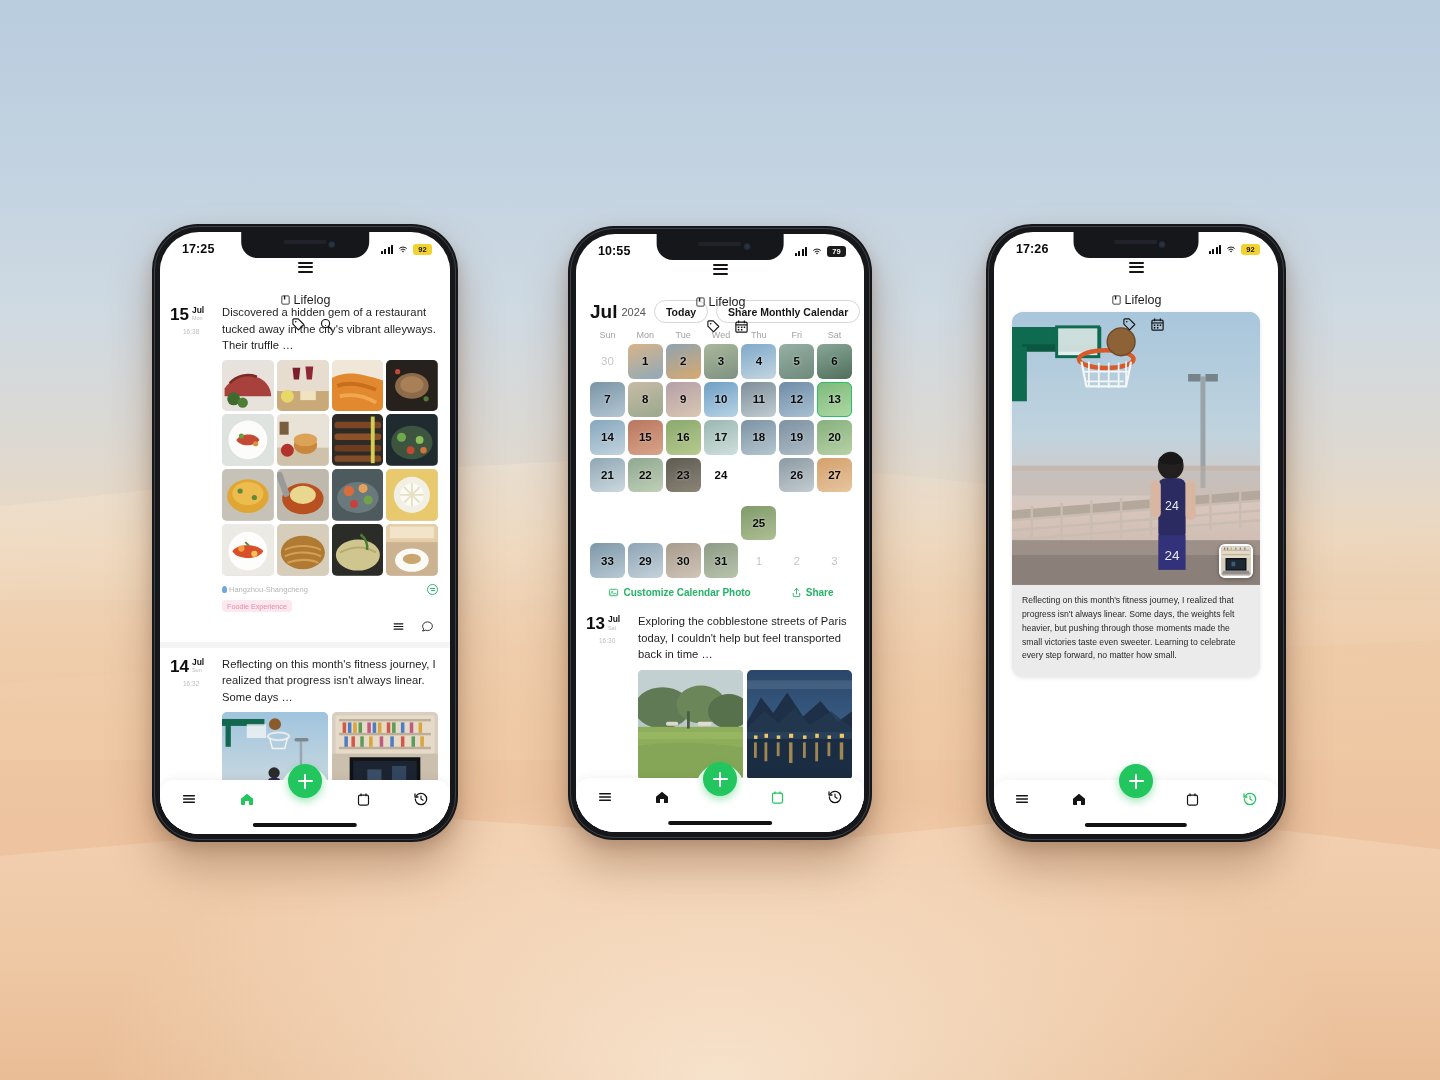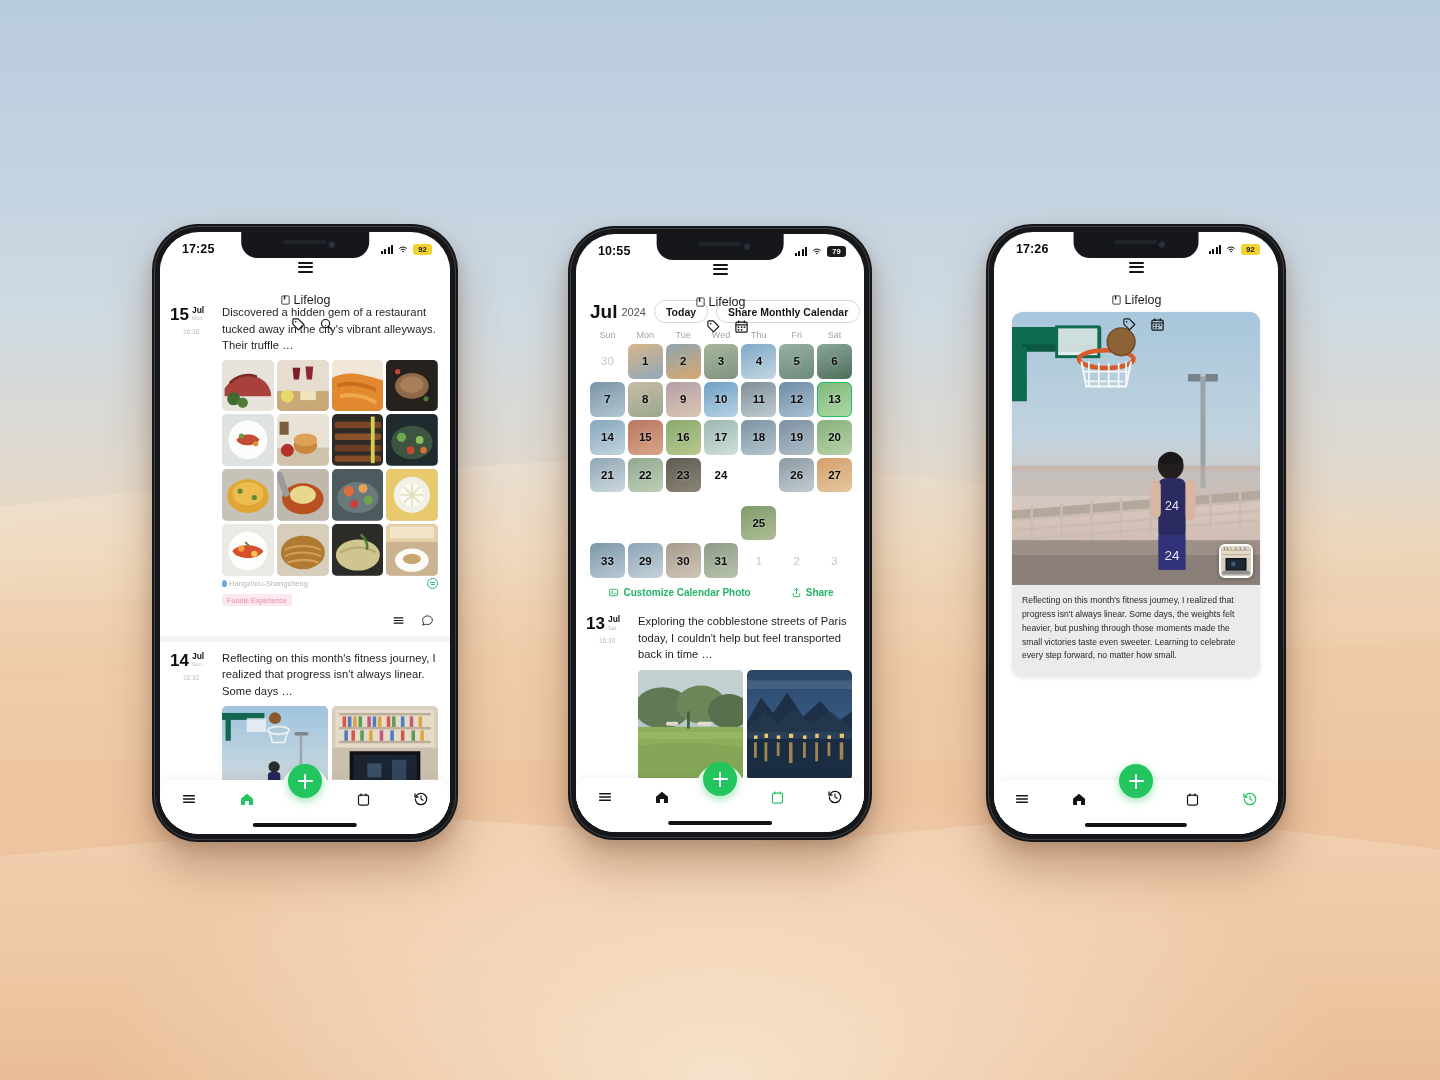--- a/index.html
+++ b/index.html
@@ -77,21 +77,21 @@
   .d-mon{font-size:8.5px;font-weight:700;color:#141414;line-height:1.1;}
   .d-dow{font-size:5.5px;color:#b9b9b9;line-height:1;margin-top:1px;}
   .d-time{font-size:6.5px;color:#bdbdbd;margin-top:5px;margin-left:13px;}
   .body{flex:1;min-width:0;}
   .snippet{font-size:11.2px;line-height:1.48;color:#1d1d1d;letter-spacing:.05px;}
   .grid4{display:grid;grid-template-columns:repeat(4,1fr);gap:3px;margin-top:6px;}
   .grid2{display:grid;grid-template-columns:repeat(2,1fr);gap:4px;margin-top:7px;}
   .ph{border-radius:5px;overflow:hidden;position:relative;background:#ddd;}
   .grid4 .ph{aspect-ratio:1/1;}
   .grid2 .ph{aspect-ratio:1/1.05;}
-  .metarow{display:flex;align-items:center;justify-content:space-between;margin-top:2px;}
+  .metarow{display:flex;align-items:center;justify-content:space-between;margin-top:8px;}
   .loc{display:flex;align-items:center;gap:2px;font-size:7.5px;color:#b5b5b5;}
   .pin{width:5px;height:7px;background:#6fa8dc;border-radius:50% 50% 50% 50%/60% 60% 40% 40%;}
   .mood{width:11px;height:11px;border-radius:50%;border:1.1px solid #2bb673;position:relative;}
   .mood::before{content:"";position:absolute;left:2px;right:2px;top:3.5px;height:1px;background:#2bb673;}
   .mood::after{content:"";position:absolute;left:2.5px;right:2.5px;bottom:2.5px;height:1px;background:#2bb673;border-radius:1px;}
   .tag{display:inline-flex;align-items:center;gap:2px;font-size:7.2px;padding:1.5px 5px;border-radius:3px;margin-top:3px;}
   .tag.pink{background:#fbe9ef;color:#e58aa8;}
   .tag.gray{background:#f2f2f2;color:#b6b6b6;}
   .actions{display:flex;justify-content:flex-end;gap:16px;padding:7px 4px 9px 0;}
   .act{width:13px;height:13px;}

